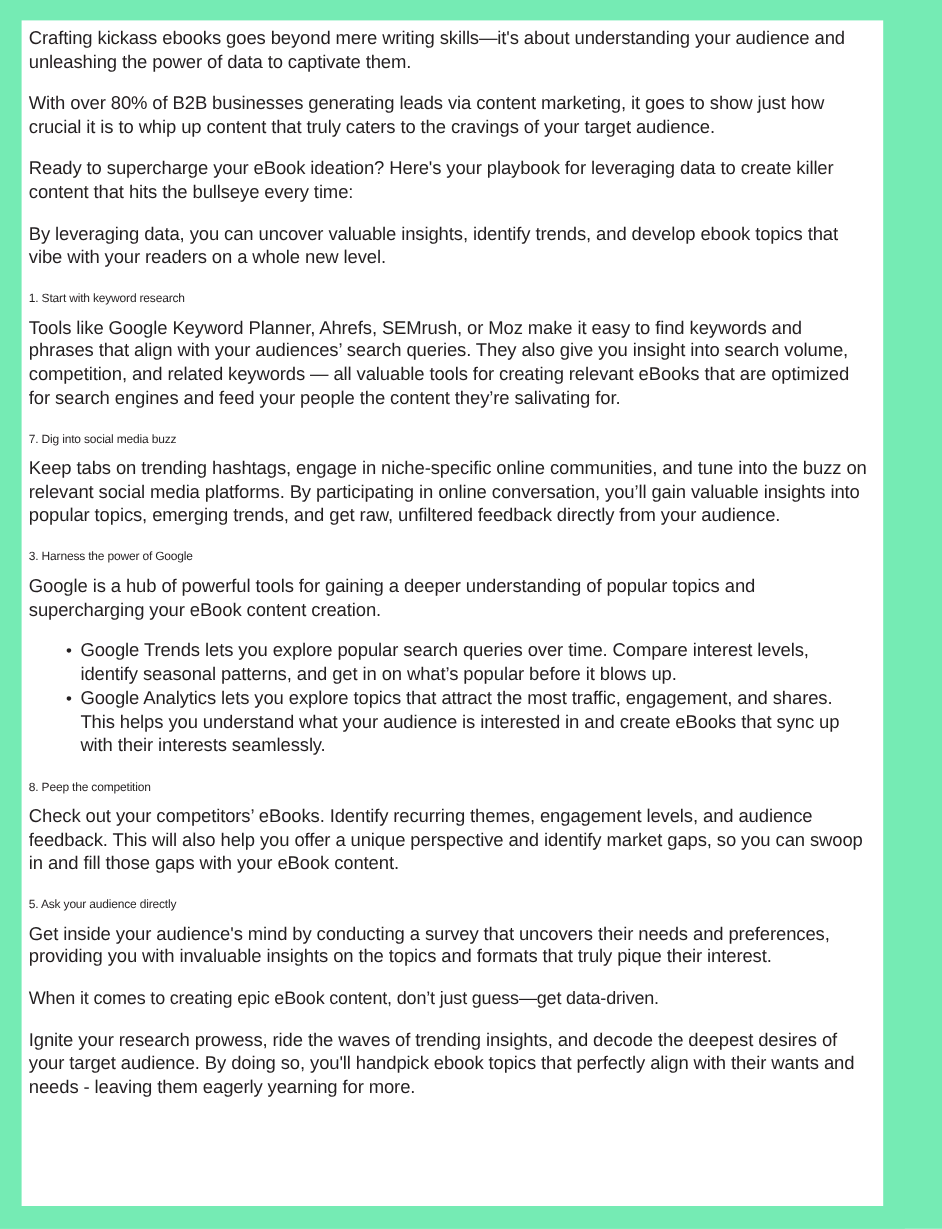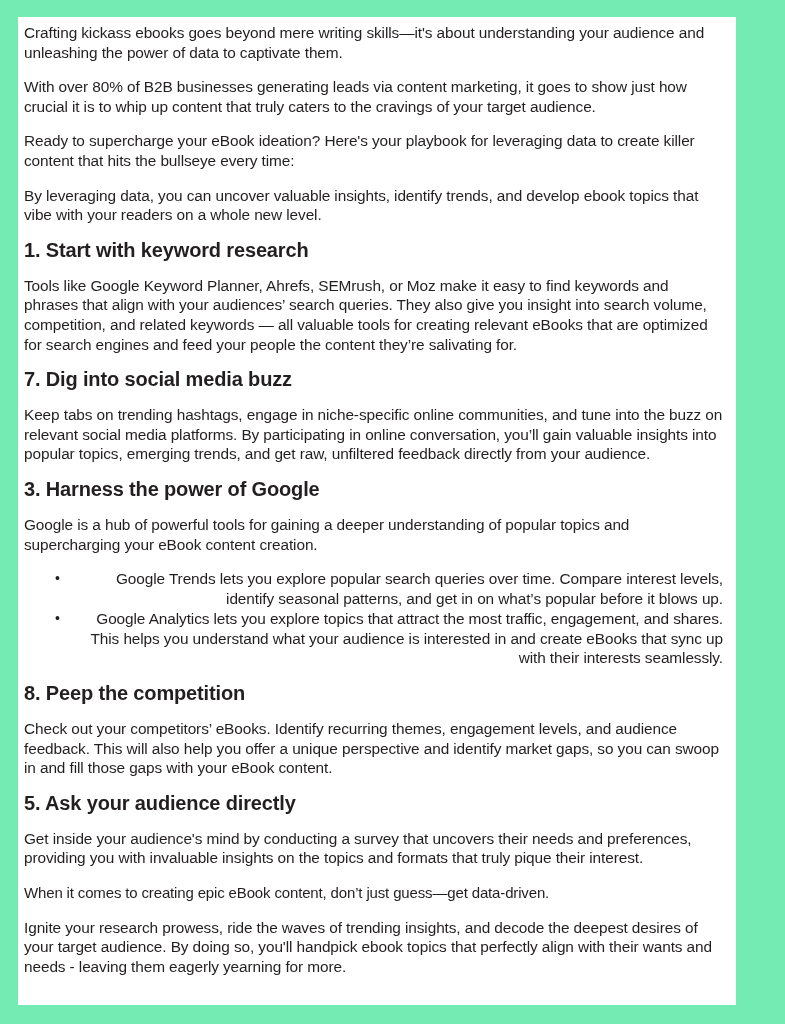--- a/index.html
+++ b/index.html
@@ -35,37 +35,36 @@
     letter-spacing: -0.1px;
   }
   p.para {
     margin: 0 0 15px 0;
   }
   p.para:last-child {
     margin-bottom: 0;
   }
   h3.sec-head {
     margin: 0;
-    font-size: 20px;
+    font-size: 10px;
     line-height: 20px;
-    font-weight: bold;
+    font-weight: normal;
     letter-spacing: -0.15px;
   }
   p.sec-body {
-    margin: 16px 0 15px 0;
+    margin: 4px 0 15px 0;
   }
   .link-underline {
     text-underline-offset: 1.5px;
     color: inherit;
   }
   ul.bullets {
     margin: 0 0 15px 0;
     padding-left: 31px;
     list-style: none;
-    text-align: right;
   }
   ul.bullets li {
     position: relative;
     margin: 0 0 1px 0;
     padding-left: 12px;
   }
   ul.bullets li::before {
     content: "\2022";
     position: absolute;
     left: 0;

